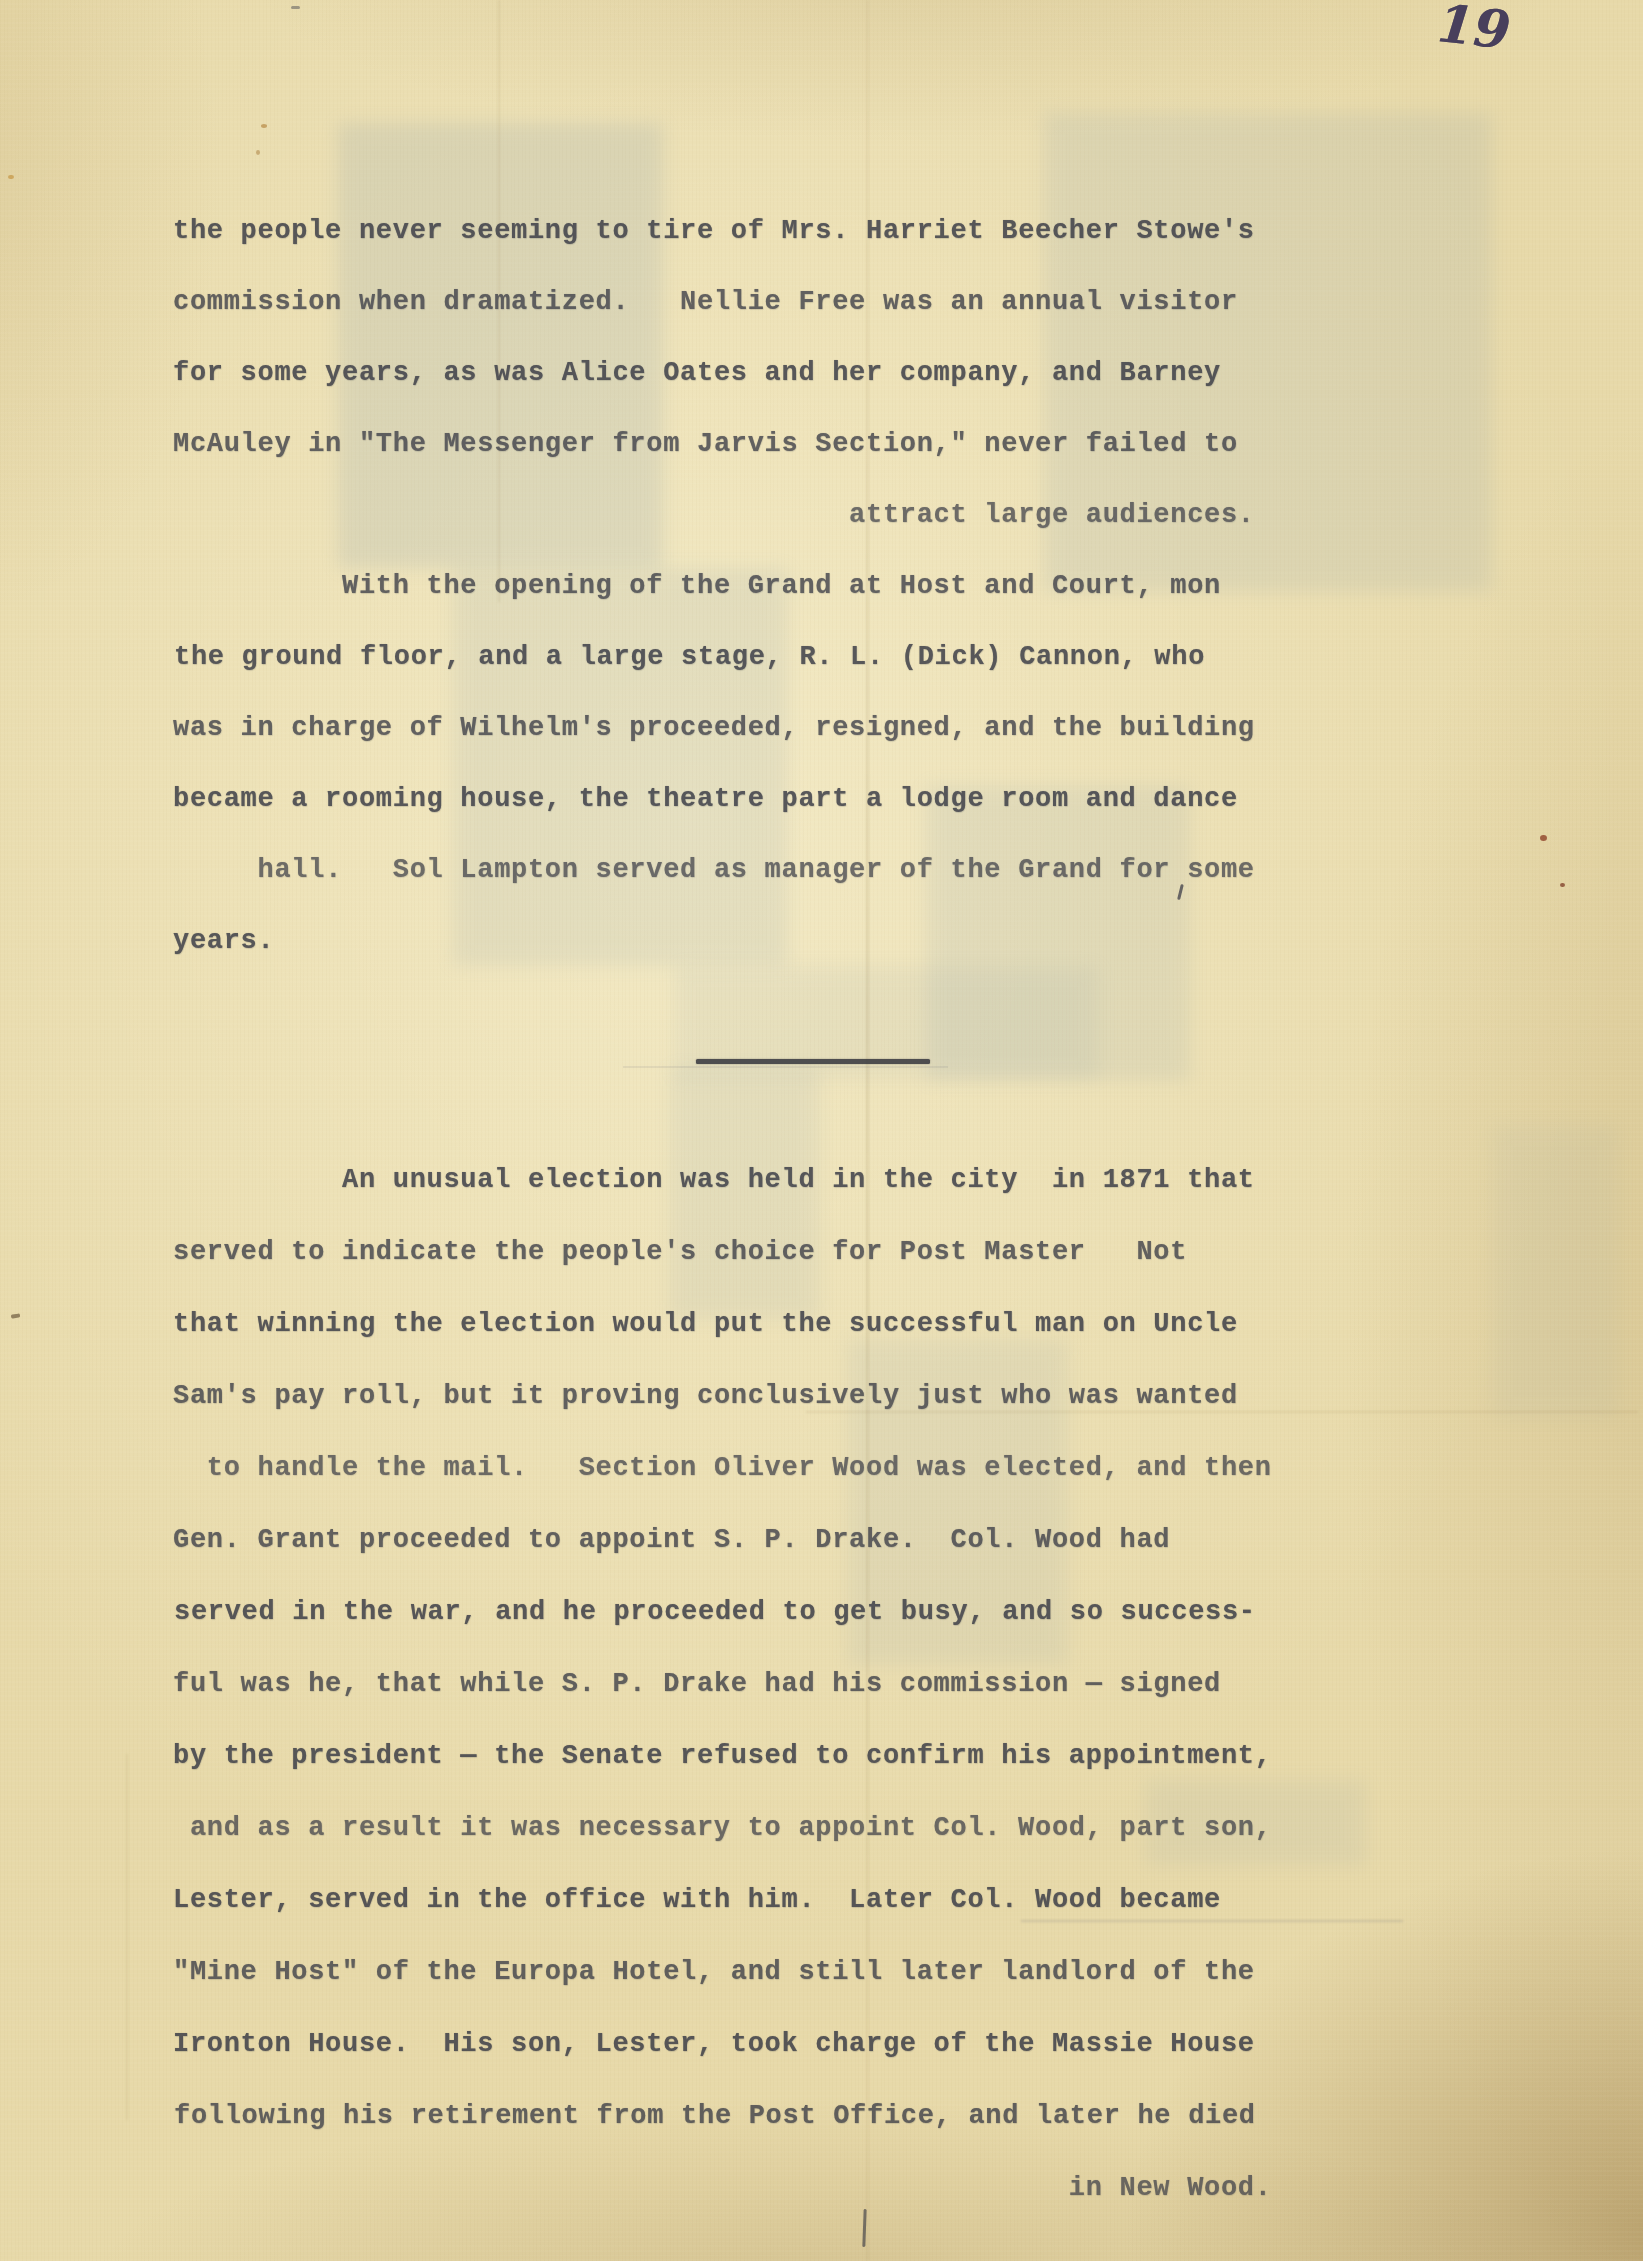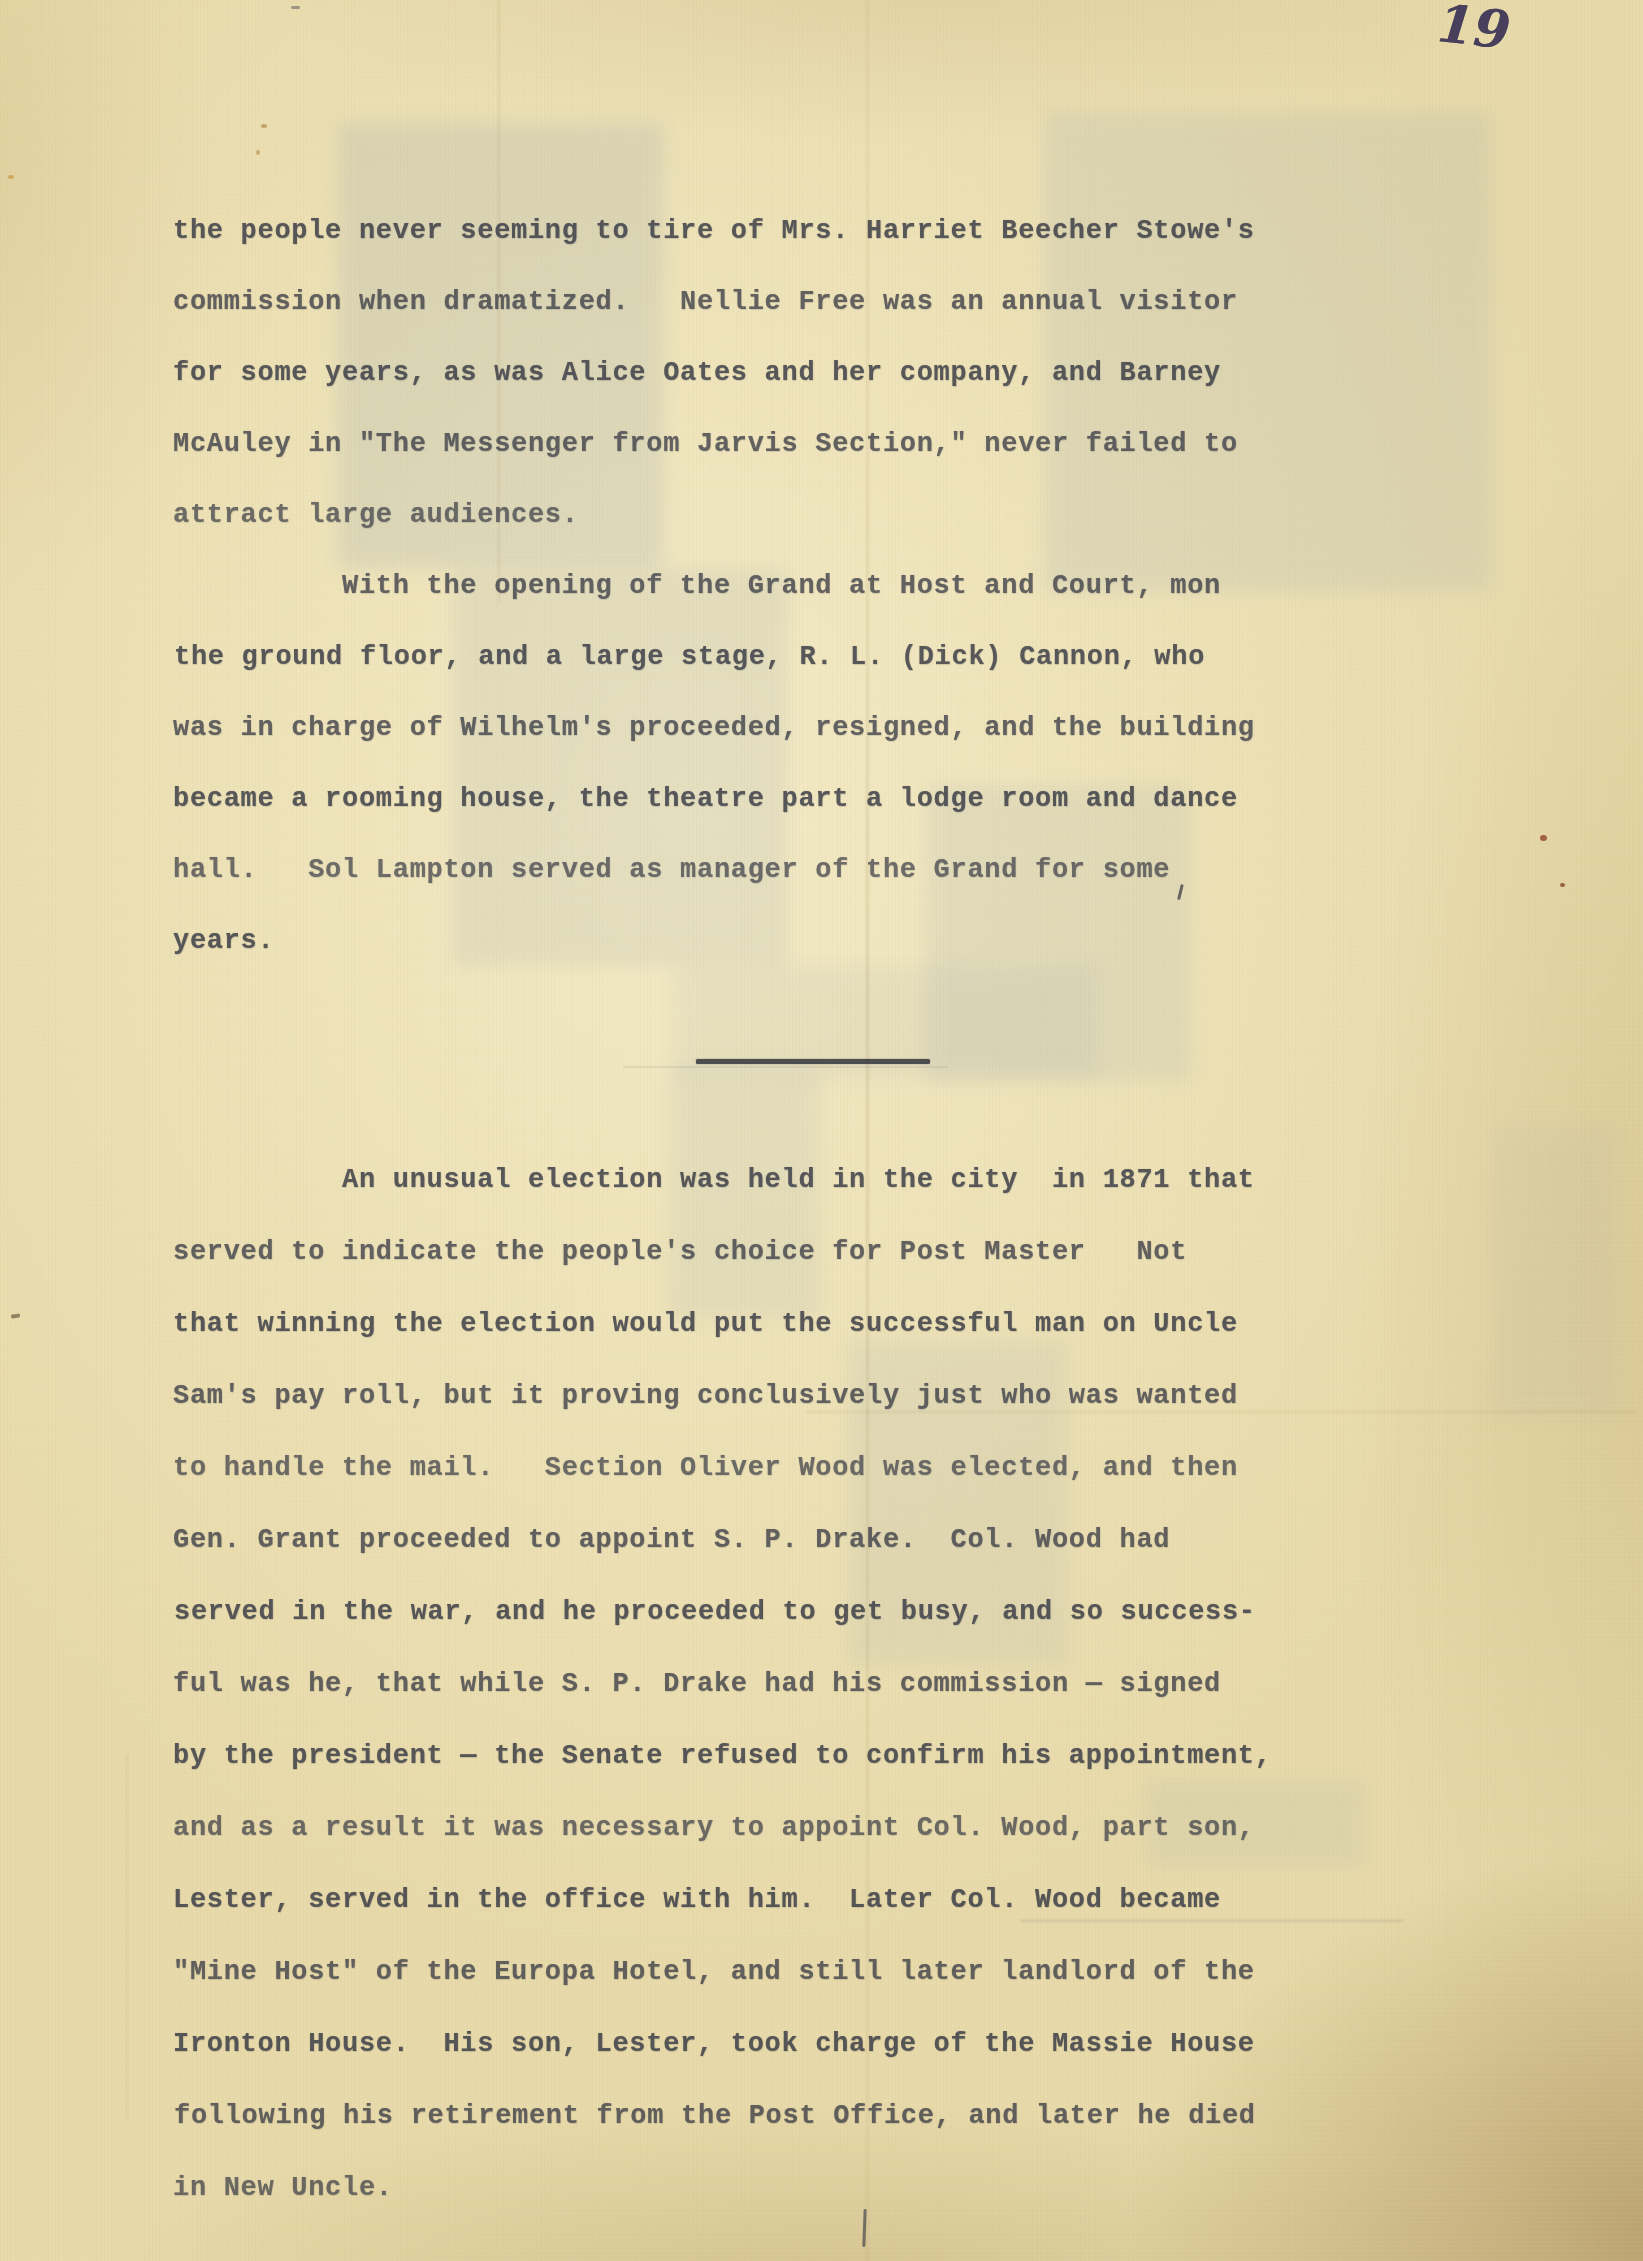--- a/index.html
+++ b/index.html
@@ -36,21 +36,21 @@
     font-weight:700;
     font-size:27px;
     letter-spacing:0.7px;
     height:71px;line-height:71px;
     color:var(--ink);
     opacity:.82;
     text-shadow:0 0 1px rgba(52,54,64,.45), 0.5px 0.5px 1px rgba(52,54,64,.18);
   }
   #block2 .tline{height:72px;line-height:72px;}
   .tline:nth-child(2n){opacity:.76;}
-  .tline:nth-child(5n){opacity:.70;}
+  .tline:nth-child(5n){opacity:.70;text-align:right;}
   .tline:nth-child(7n){transform:translateX(1px);}
   
   .divider{
     position:absolute;left:696px;top:1059px;width:234px;height:5.2px;
     background:var(--divider-ink);opacity:.82;border-radius:1.6px;
     box-shadow:0 0 1.6px rgba(45,46,54,.6);
   }
   .divider::after{
     content:"";position:absolute;left:-73px;top:7.3px;width:325px;height:1.6px;
     background:rgba(100,100,110,.14);filter:blur(0.5px);
@@ -115,21 +115,21 @@
       <div class="tline">to handle the mail.   Section Oliver Wood was elected, and then</div>
       <div class="tline">Gen. Grant proceeded to appoint S. P. Drake.  Col. Wood had</div>
       <div class="tline">served in the war, and he proceeded to get busy, and so success-</div>
       <div class="tline">ful was he, that while S. P. Drake had his commission — signed</div>
       <div class="tline">by the president — the Senate refused to confirm his appointment,</div>
       <div class="tline">and as a result it was necessary to appoint Col. Wood, part son,</div>
       <div class="tline">Lester, served in the office with him.  Later Col. Wood became</div>
       <div class="tline">"Mine Host" of the Europa Hotel, and still later landlord of the</div>
       <div class="tline">Ironton House.  His son, Lester, took charge of the Massie House</div>
       <div class="tline">following his retirement from the Post Office, and later he died</div>
-      <div class="tline">in New Uncle.</div>
+      <div class="tline">in New Wood.</div>
     </div>
   <div class="pageno">19</div>
   <div class="ghostline" style="left:1021px;top:1920px;width:382px;height:2.1px;"></div>
 </main>
 
 <div class="layer">
   <div class="speck" style="left:261px;top:124px;width:6.3px;height:4.2px;background:rgba(170,115,40,.55);"></div>
   <div class="speck" style="left:256px;top:150px;width:4.2px;height:5.2px;background:rgba(160,110,45,.45);"></div>
   <div class="tick" style="left:291px;top:6.3px;width:9.4px;height:3.1px;background:rgba(80,80,85,.5);"></div>
   <div class="speck" style="left:8.4px;top:175px;width:5.2px;height:4.2px;background:rgba(185,125,30,.5);"></div>

